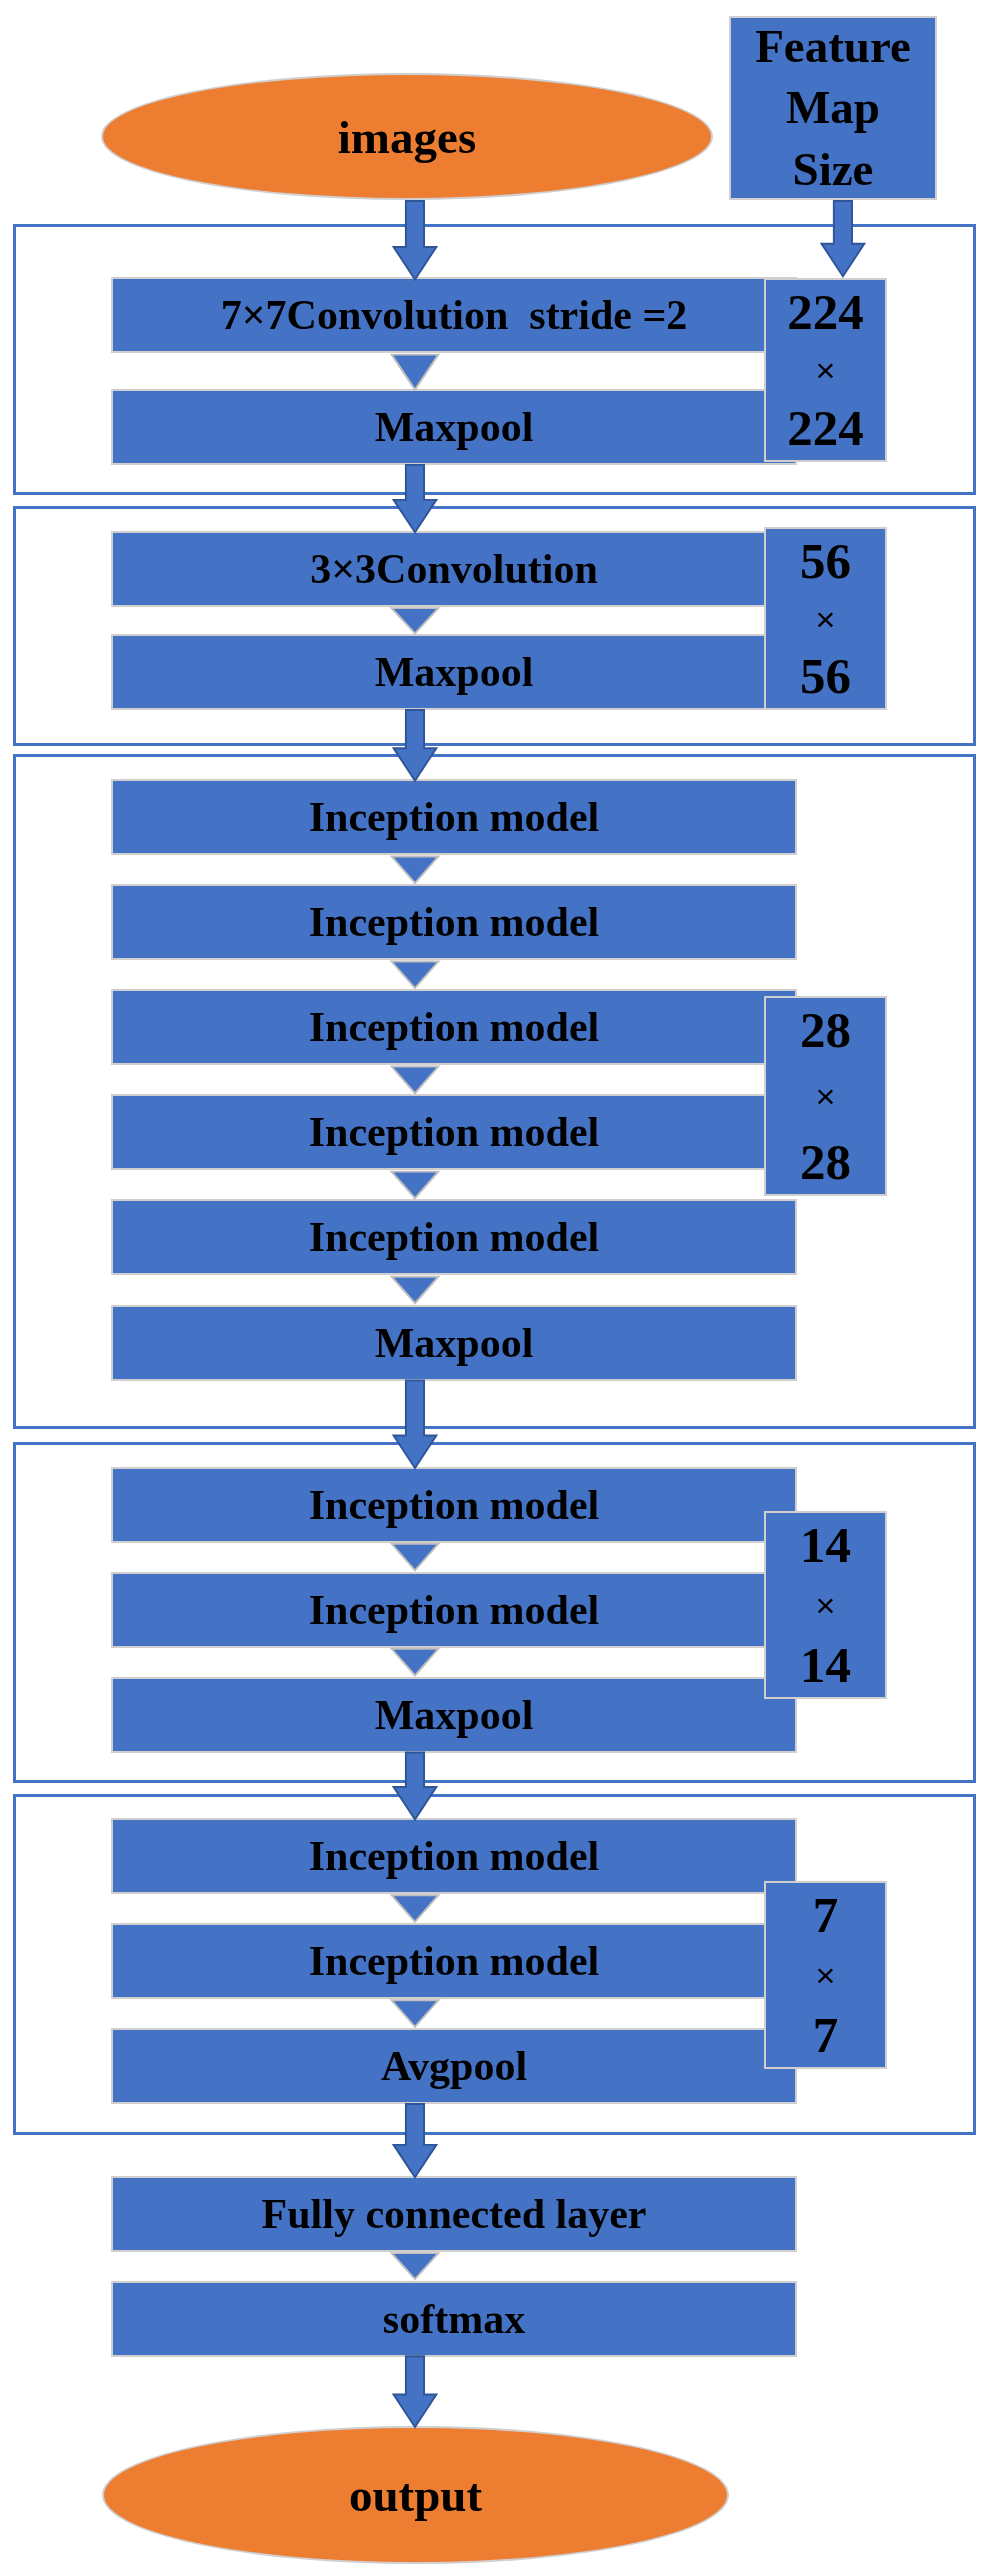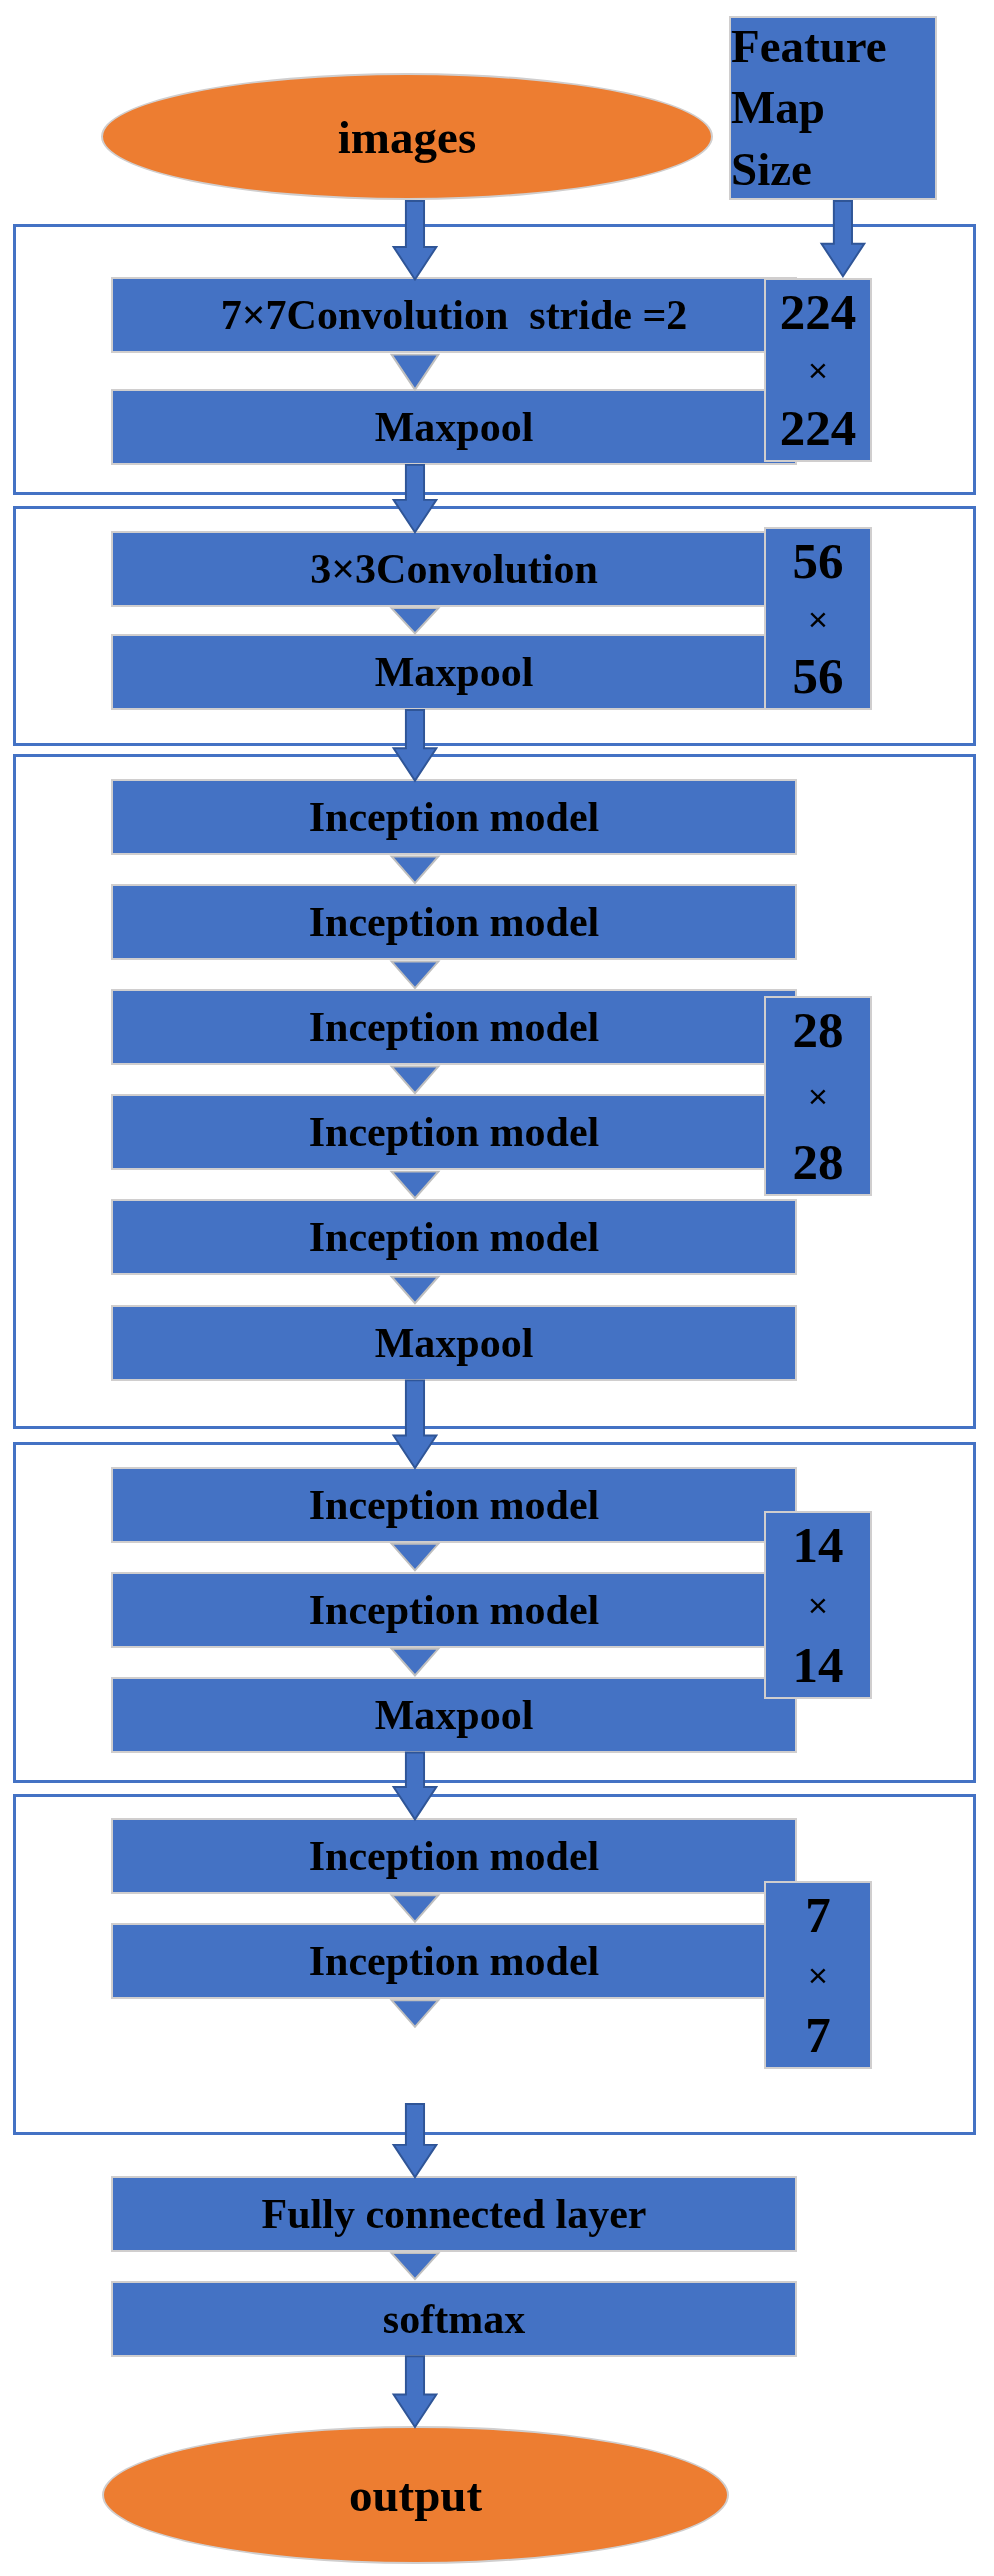--- a/index.html
+++ b/index.html
@@ -16,27 +16,27 @@
   
   .node {
     position:absolute; background:#4472C4; border:2.6px solid #D0CECE;
     box-sizing:border-box; display:flex; align-items:center; justify-content:center;
     text-align:center;
   }
   .main { left:111px; width:686px; height:76px; }
   .main .lbl {
     font-weight:bold; font-size:42px; line-height:1; white-space:pre-wrap;
   }
-  .side { left:764px; width:108px; flex-direction:column; justify-content:space-between; padding:6.5px 0; }
+  .side { left:764px; width:123px; flex-direction:column; justify-content:space-between; padding:6.5px 0; }
   .side .num { font-weight:bold; font-size:51px; line-height:1; }
   .side .times { font-family:"Liberation Sans","DejaVu Sans",sans-serif; font-size:34px; line-height:1; font-weight:400; }
   .feature-header {
     position:absolute; left:729px; top:16px; width:208px; height:184px;
     background:#4472C4; border:2.6px solid #D0CECE; box-sizing:border-box;
-    display:flex; flex-direction:column; align-items:flex-start; justify-content:center;
+    display:flex; flex-direction:column; align-items:center; justify-content:center;
     font-weight:bold; font-size:47px; line-height:1.3; text-align:center;
   }
   .ellipse {
     position:absolute; background:#ED7D31; border:2.6px solid #D0CECE;
     border-radius:50%; box-sizing:border-box;
     display:flex; align-items:center; justify-content:center;
     font-weight:bold; font-size:47px;
   }
   .ellipse.input  { left:101px; top:73px;  width:612px; height:127px; }
   .ellipse.output { left:102px; top:2426px; width:627px; height:138px; }
@@ -127,20 +127,23 @@
     <span class="times">×</span>
     <span class="num">14</span>
   </div>
 
   <div class="node main" style="top:1818px">
     <span class="lbl">Inception model</span>
   </div>
   <div class="node main" style="top:1923px">
     <span class="lbl">Inception model</span>
   </div>
+  <div class="node main" style="top:2028px">
+    <span class="lbl">Avgpool</span>
+  </div>
   <div class="node side" style="top:1881px;height:188px">
     <span class="num">7</span>
     <span class="times">×</span>
     <span class="num">7</span>
   </div>
 
   <div class="node main" style="top:2281px">
     <span class="lbl">softmax</span>
   </div>
   <div class="node main" style="top:2176px">

